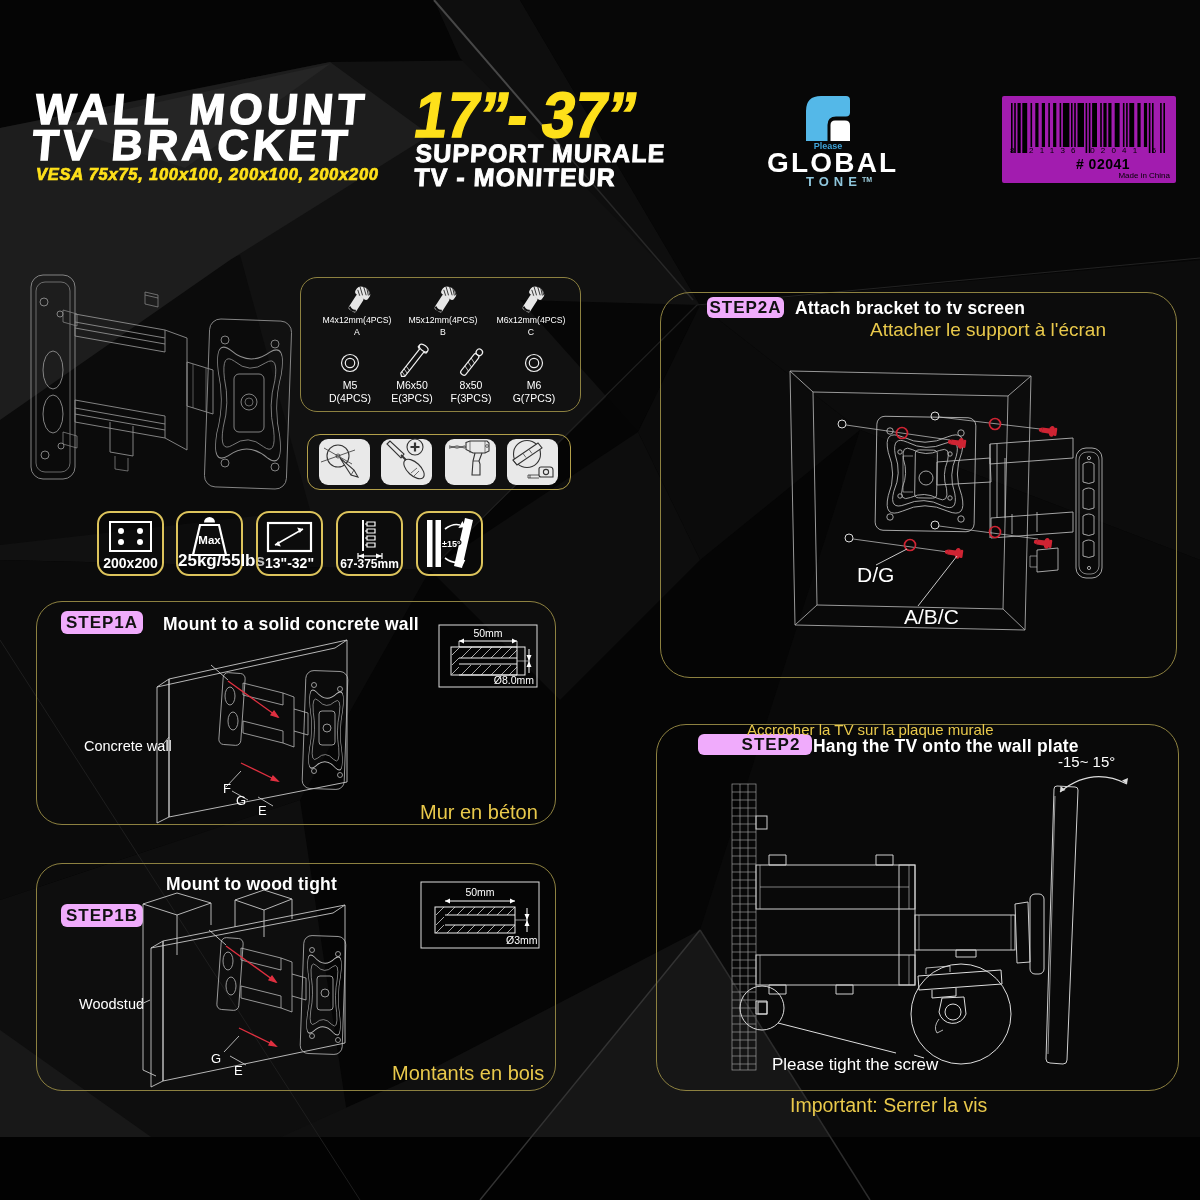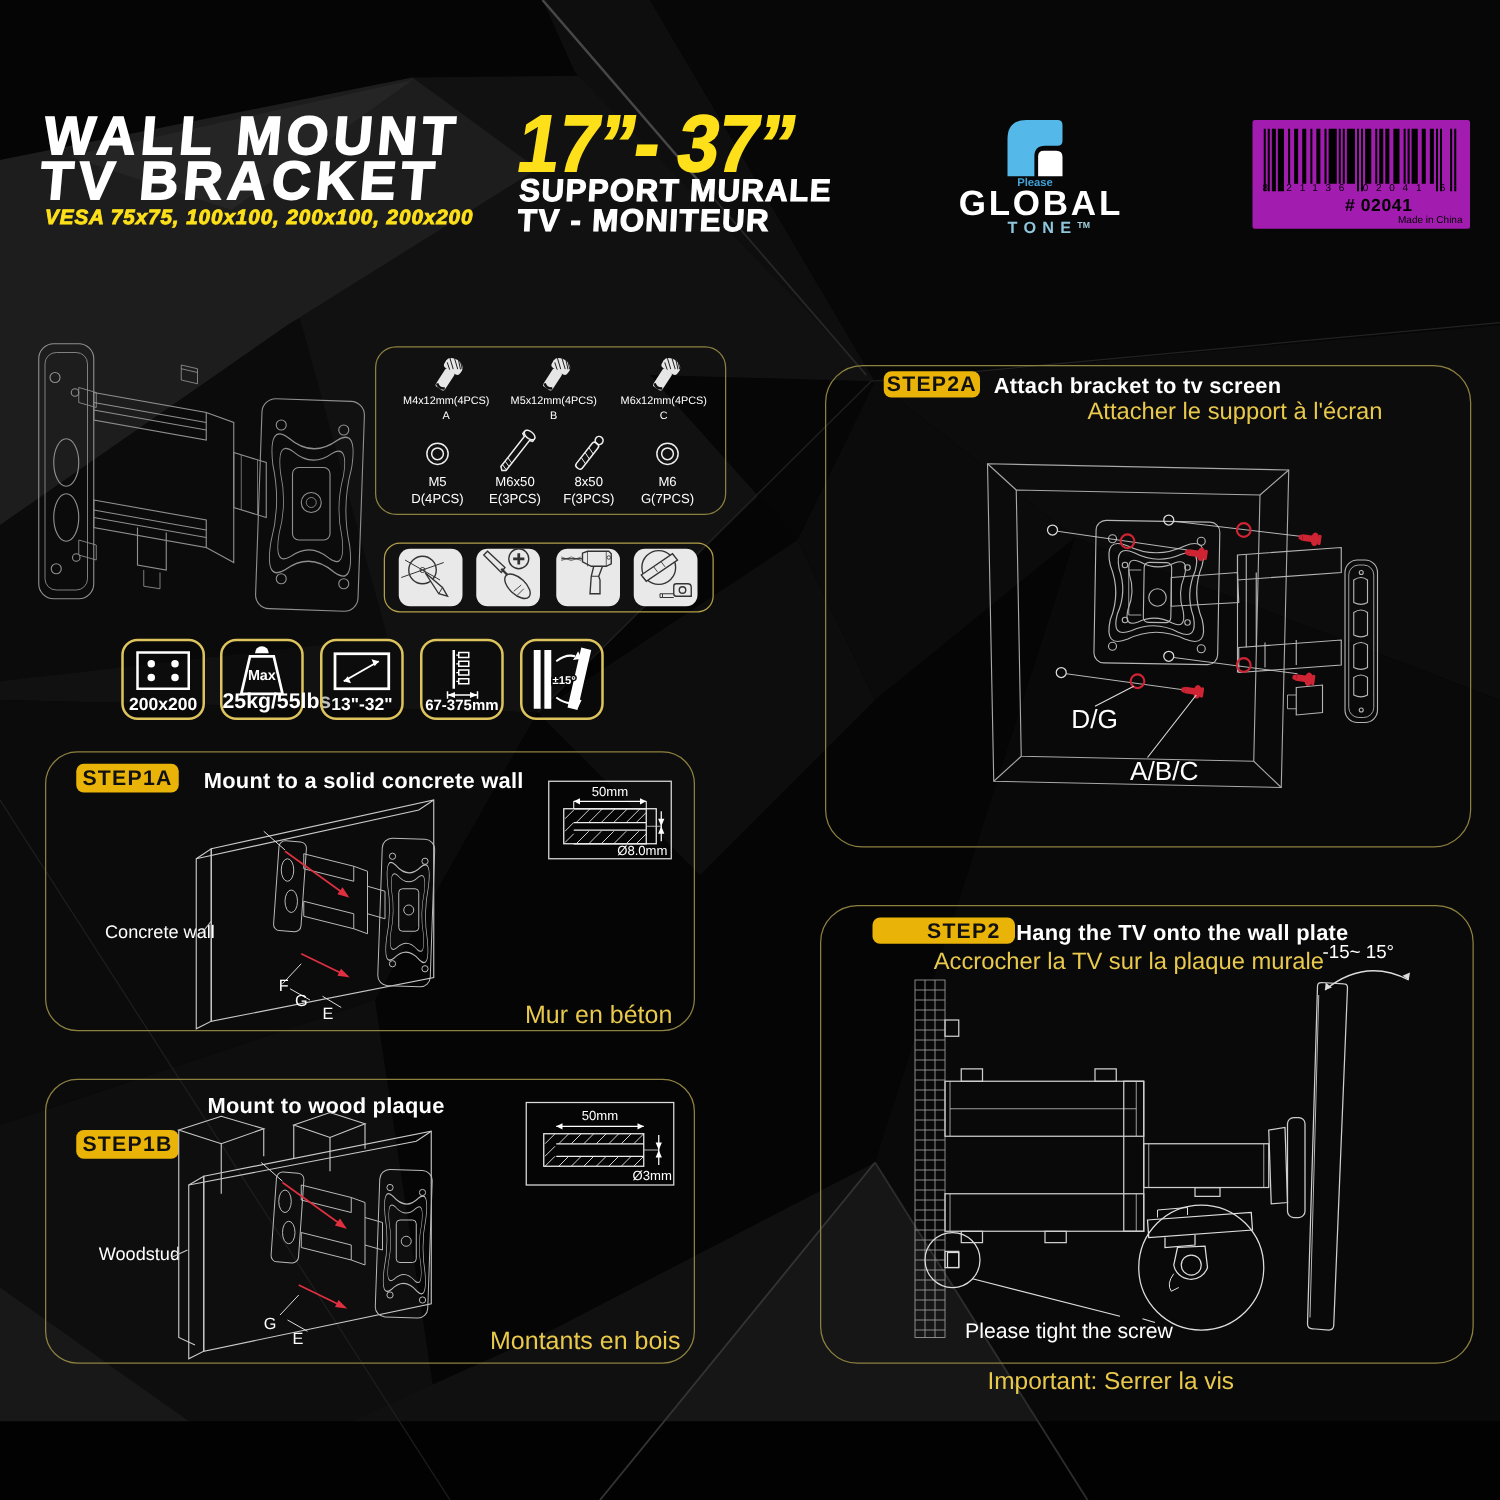--- a/index.html
+++ b/index.html
@@ -1,20 +1,20 @@
 <!DOCTYPE html>
 <html><head>
 <meta charset="utf-8">
 <style>
 html,body{margin:0;padding:0;background:#000;}
 #page{position:relative;width:1200px;height:1200px;background:#040404;overflow:hidden;
   font-family:"Liberation Sans", sans-serif;}
 .abs{position:absolute;}
 .panel{position:absolute;border:1.5px solid #8d8140;border-radius:26px;}
-.steplabel{position:absolute;background:#eab308;border-radius:6px;color:#111;
+.steplabel{position:absolute;background:#f0abfc;border-radius:6px;color:#111;
   font-size:17px;font-weight:bold;text-align:center;letter-spacing:1px;}
 .ptitle{position:absolute;color:#fff;font-weight:bold;font-size:17.5px;letter-spacing:.2px;}
 .gold{color:#e9c94b;}
 .iconbox{position:absolute;width:63px;height:61px;border:2.5px solid #ddc45c;border-radius:13px;background:rgba(0,0,0,.25);}
 .iconbox .lab{position:absolute;left:0;right:0;bottom:3px;text-align:center;color:#fff;font-weight:bold;}
 svg{position:absolute;overflow:visible;}
 </style>
 </head>
 <body>
 <div id="page">
@@ -391,21 +391,21 @@
     </g>
     <path d="M78,36 L90,36" stroke="#ccc" stroke-width=".7"></path>
     <path d="M90,24 L90,48" stroke="#fff" stroke-width="1"></path>
     <path d="M90,36 l-2.5,-6 h5 Z M90,36 l-2.5,6 h5 Z" fill="#fff"></path>
     <text x="95" y="59" text-anchor="end" fill="#fff" font-size="10.5" font-family="Liberation Sans">Ø8.0mm</text>
   </g>
 </svg>
 
 <div class="panel" style="left:36px;top:863px;width:518px;height:226px;"></div>
 <div class="steplabel" style="left:61px;top:904px;width:82px;height:23px;line-height:23px;">STEP1B</div>
-<div class="ptitle" style="left:166px;top:874px;">Mount to wood plaque</div>
+<div class="ptitle" style="left:166px;top:874px;">Mount to wood tight</div>
 <div class="abs gold" style="left:392px;top:1062px;font-size:20px;">Montants en bois</div>
 <div class="abs" style="left:79px;top:996px;color:#fff;font-size:14.5px;">Woodstud</div>
 <svg class="abs" style="left:36px;top:863px;" width="518" height="226" viewBox="0 0 518 226">
   <g stroke="#c9c9c9" stroke-width="0.9" fill="none">
 
     <polygon points="107,41 141,30 175,40 141,52"></polygon>
     <path d="M107,41 L107,207 L120,213"></path>
     <path d="M141,52 L141,92 M175,40 L175,62"></path>
     <polygon points="199,37 228,27 256,36 228,47"></polygon>
     <path d="M199,37 L199,64 M228,47 L228,74 M256,36 L256,56"></path>
@@ -545,21 +545,21 @@
     <path d="M247,257 L216,273"></path>
     <path d="M297,264 L258,314"></path>
   </g>
   <text x="197" y="290" fill="#fff" font-size="21" font-family="Liberation Sans">D/G</text>
   <text x="244" y="332" fill="#fff" font-size="21" font-family="Liberation Sans">A/B/C</text>
 </svg>
 
 <div class="panel" style="left:656px;top:724px;width:521px;height:365px;border-radius:30px;"></div>
 <div class="steplabel" style="left:698px;top:734px;width:82px;height:21px;line-height:21px;padding-left:32px;">STEP2</div>
 <div class="ptitle" style="left:813px;top:736px;">Hang the TV onto the wall plate</div>
-<div class="abs gold" style="left:747px;top:759px;font-size:19px;text-align:right;">Accrocher la TV sur la plaque murale</div>
+<div class="abs gold" style="left:747px;top:721px;font-size:15px;text-align:right;">Accrocher la TV sur la plaque murale</div>
 <div class="abs" style="left:1058px;top:753px;color:#fff;font-size:15px;">-15~ 15°</div>
 <div class="abs gold" style="left:790px;top:1094px;font-size:19.5px;">Important: Serrer la vis</div>
 <div class="abs" style="left:772px;top:1055px;color:#fff;font-size:17px;">Please tight the screw</div>
 <svg class="abs" style="left:656px;top:724px;" width="521" height="365" viewBox="0 0 521 365">
 
   <g stroke="#9a9a9a" stroke-width="0.7" fill="none">
     <rect x="76" y="60" width="24" height="286"></rect>
     <path d="M84,60 L84,346 M92,60 L92,346"></path>
     <path d="M76,68 h24 M76,76 h24 M76,84 h24 M76,92 h24 M76,100 h24 M76,108 h24 M76,116 h24 M76,124 h24 M76,132 h24 M76,140 h24 M76,148 h24 M76,156 h24 M76,164 h24 M76,172 h24 M76,180 h24 M76,188 h24 M76,196 h24 M76,204 h24 M76,212 h24 M76,220 h24 M76,228 h24 M76,236 h24 M76,244 h24 M76,252 h24 M76,260 h24 M76,268 h24 M76,276 h24 M76,284 h24 M76,292 h24 M76,300 h24 M76,308 h24 M76,316 h24 M76,324 h24 M76,332 h24 M76,340 h24"></path>
   </g>

